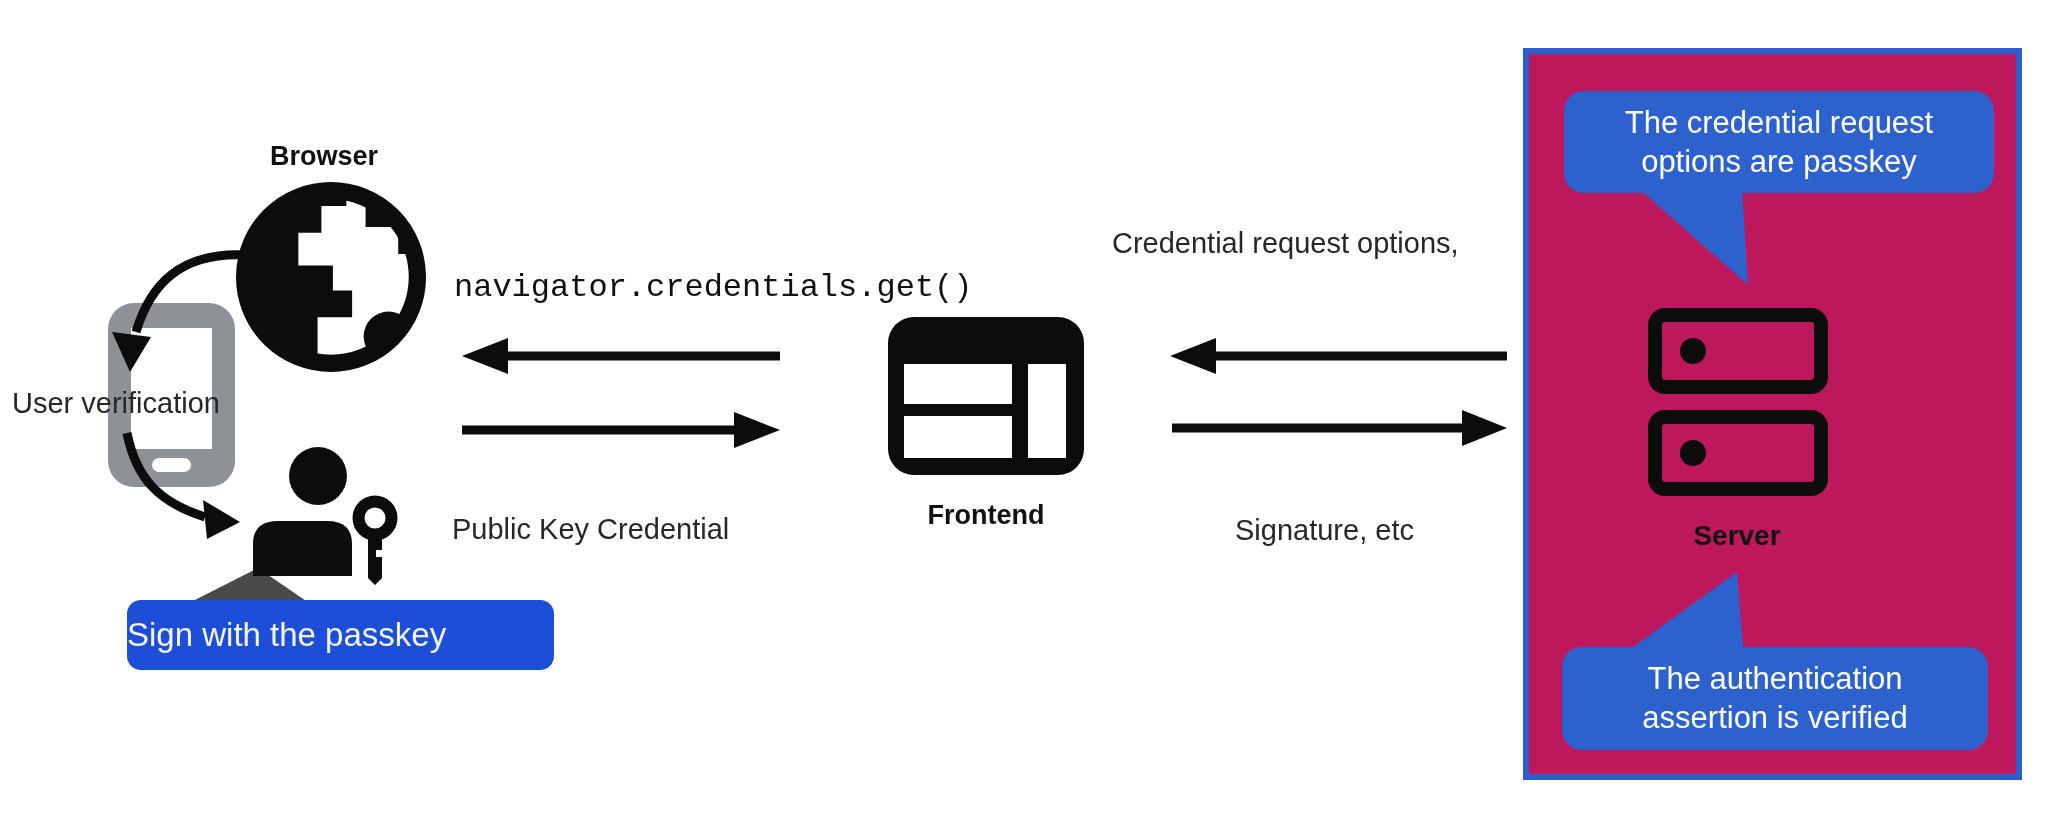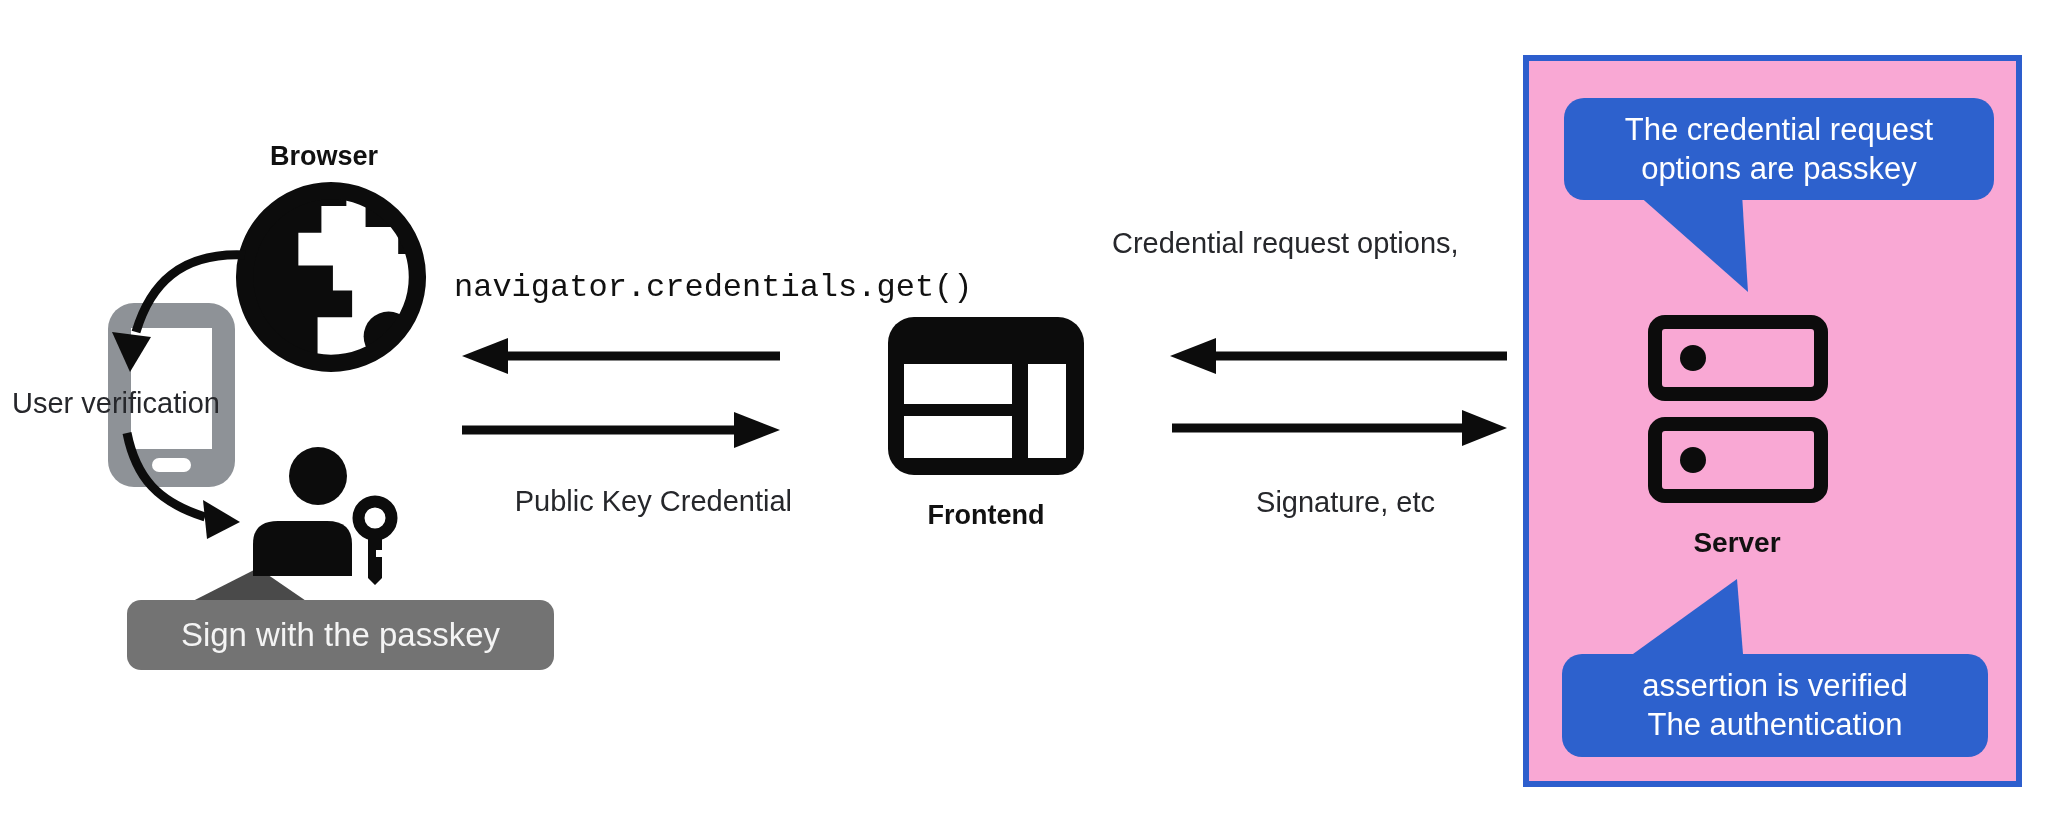--- a/index.html
+++ b/index.html
@@ -4,52 +4,52 @@
 <style>
   html,body{margin:0;padding:0;background:#fff;}
   #canvas{
     position:relative;width:2046px;height:818px;background:#ffffff;overflow:hidden;
     font-family:"Liberation Sans", sans-serif;color:#1d1e20;
   }
   .abs{position:absolute;}
   
   .title{font-weight:bold;font-size:27px;color:#111;text-align:center;}
   .lbl{font-size:29px;color:#26272b;}
-  .lbl.center{text-align:right;}
+  .lbl.center{text-align:left;margin-top:28px;}
   .code{font-family:"Liberation Mono","DejaVu Sans Mono",monospace;font-size:32px;color:#111;text-align:left;}
   
   .icon-layer{z-index:3;}
   .arrow-layer{z-index:5;pointer-events:none;}
   .person-layer{z-index:6;}
   .text-layer{z-index:10;}
   
   #browser-label{left:224px;top:141px;width:200px;}
   #globe{left:235px;top:180px;}
   #phone{left:108px;top:303px;}
   #user-verification{left:12px;top:387px;width:250px;}
   #person{left:251px;top:445px;}
   #key{left:352px;top:494px;}
   #badge-pointer{left:170px;top:563px;}
   #passkey-badge{
-    left:127px;top:600px;width:427px;height:70px;background:#737373;border-radius:14px;
-    color:#f4f4f4;font-size:33px;font-weight:500;text-align:center;line-height:70px;z-index:7;
+    left:127px;top:600px;width:427px;height:70px;background:#1d4ed8;border-radius:14px;
+    color:#f4f4f4;font-size:33px;font-weight:500;line-height:70px;z-index:7;
   }
   
   #get-call-label{left:454px;top:269px;width:400px;}
   #public-key-label{left:452px;top:485px;width:340px;}
   #frontend-icon{left:888px;top:317px;}
   #frontend-label{left:886px;top:500px;width:200px;}
   
   #credential-request-label{left:1112px;top:224px;line-height:1.33;text-align:right;}
   #credential-request-label span{display:block;}
   #signature-label{left:1235px;top:486px;width:200px;}
   
   #server-panel{
-    left:1523px;top:55px;width:499px;height:732px;box-sizing:border-box;
-    background:#f9a8d4;border:6px solid #2d5ecd;z-index:2;
+    left:1523px;top:48px;width:499px;height:732px;box-sizing:border-box;
+    background:#be185d;border:6px solid #2d5ecd;z-index:2;
   }
   .bubble{
     position:absolute;background:#2d61cd;border-radius:20px;color:#fff;
     font-size:31px;font-weight:500;text-align:center;display:flex;flex-direction:column;
     justify-content:center;gap:3px;z-index:4;
   }
   #top-bubble{left:35px;top:37px;width:430px;height:102px;}
   #bottom-bubble{left:33px;top:593px;width:426px;height:103px;}
   #bubble-tails{left:0;top:0;z-index:3;}
   #server-icon{left:119px;top:252px;position:absolute;z-index:2;}
@@ -115,22 +115,22 @@
     <svg id="server-icon" width="180" height="192" viewBox="0 0 180 192">
       <rect x="7" y="9" width="166" height="72" rx="10" fill="none" stroke="#0c0c0c" stroke-width="14"></rect>
       <circle cx="45" cy="45" r="13" fill="#0c0c0c"></circle>
       <rect x="7" y="111" width="166" height="72" rx="10" fill="none" stroke="#0c0c0c" stroke-width="14"></rect>
       <circle cx="45" cy="147" r="13" fill="#0c0c0c"></circle>
     </svg>
 
     <div id="server-label">Server</div>
 
     <div id="bottom-bubble" class="bubble">
+      <span>The authentication</span>
       <span>assertion is verified</span>
-      <span>The authentication</span>
     </div>
   </div>
 
   <svg class="abs arrow-layer" width="2046" height="818" viewBox="0 0 2046 818" style="left:0;top:0;">
 
     <g>
       <path d="M 245 255 C 180 252 150 285 136 332" fill="none" stroke="#0c0c0c" stroke-width="9"></path>
       <polygon points="112,332 151,337 130,372" fill="#0c0c0c"></polygon>
     </g>
 

